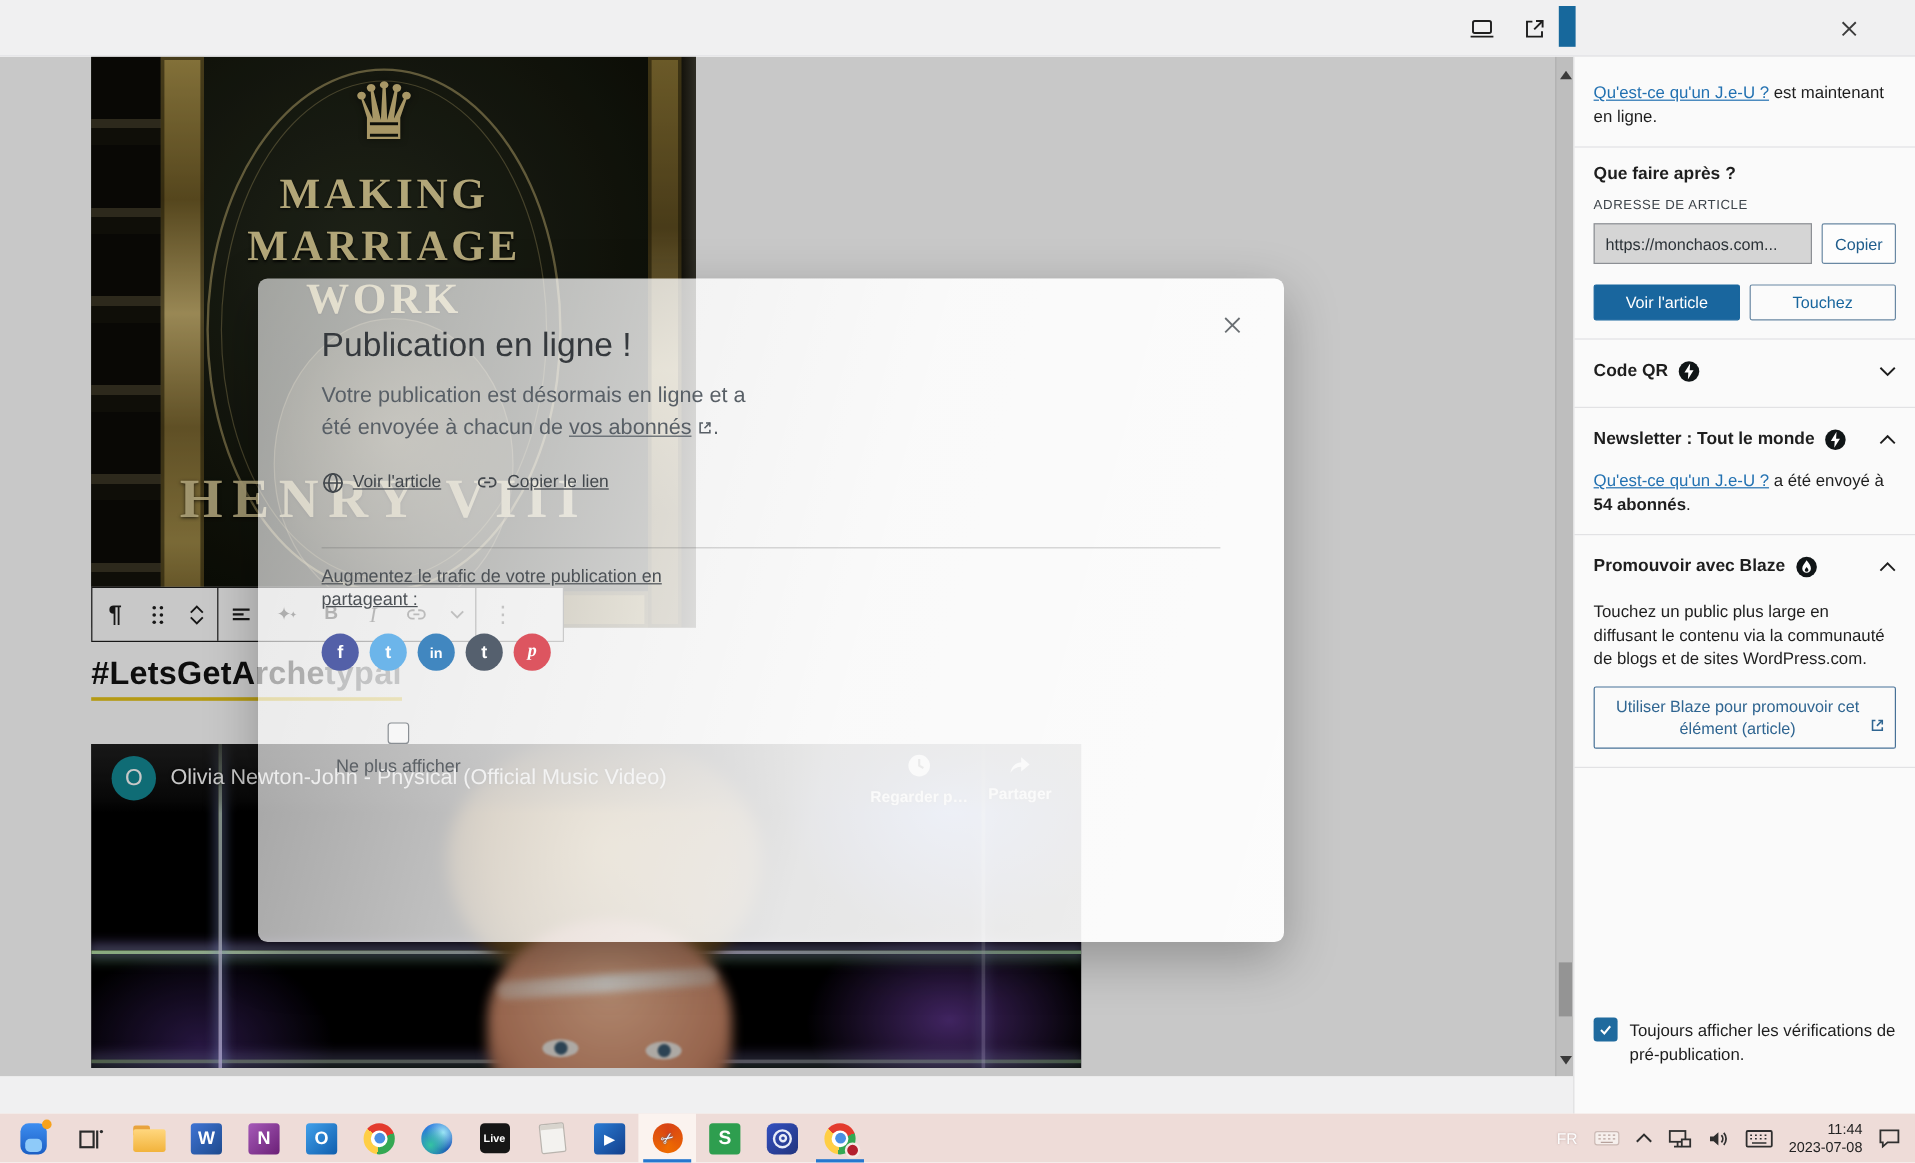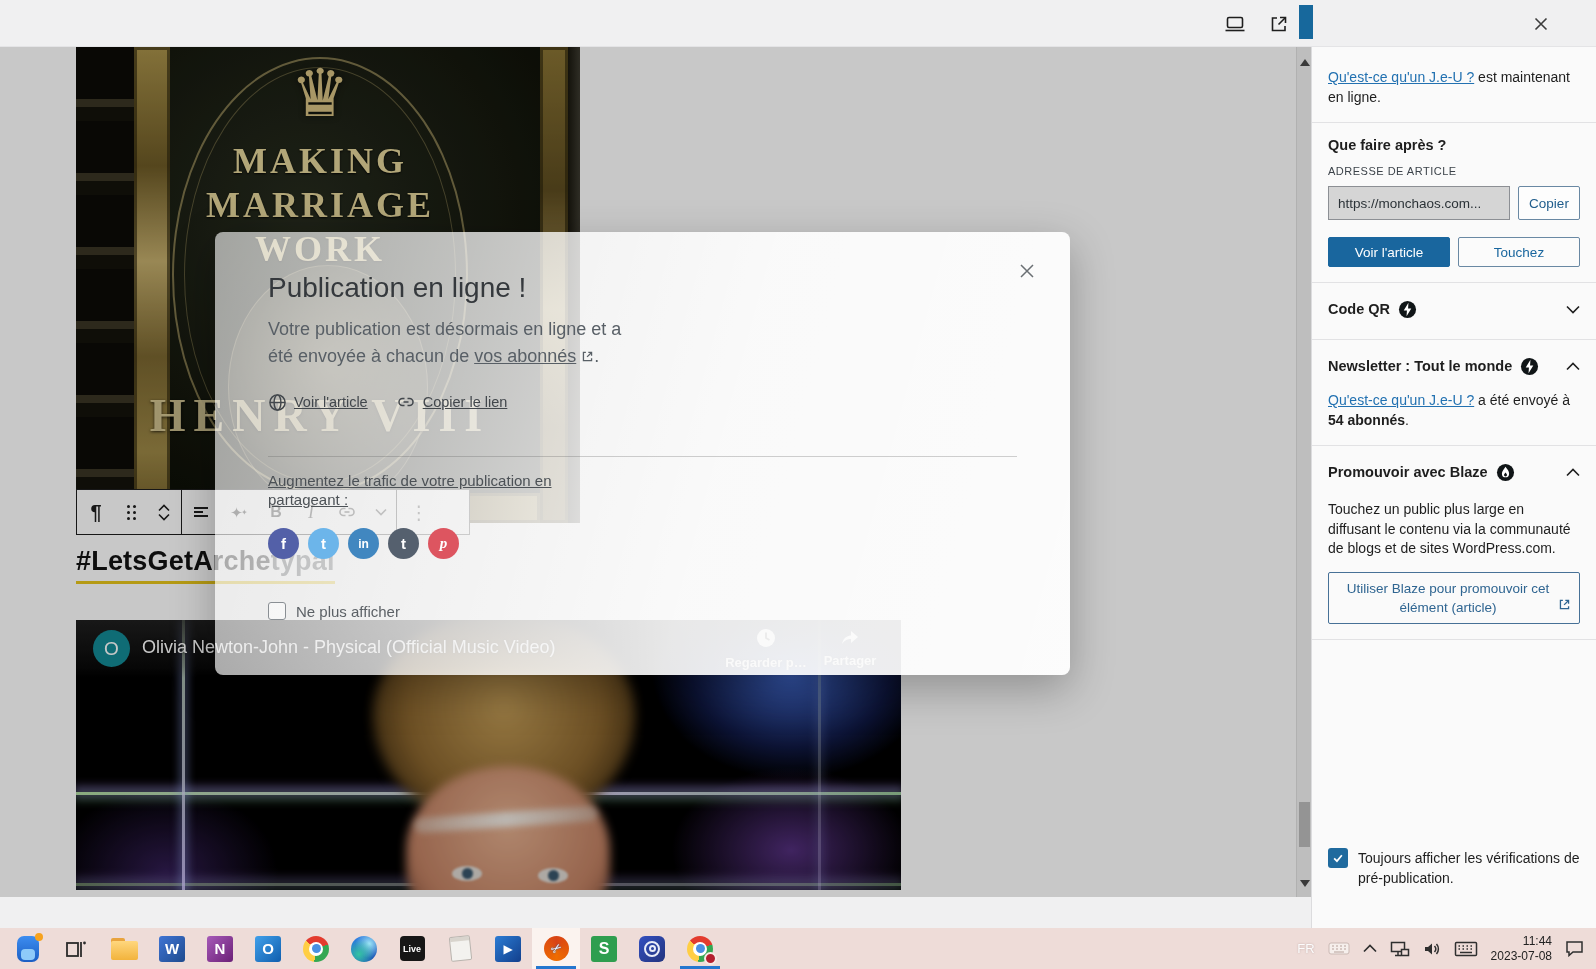--- a/index.html
+++ b/index.html
@@ -104,41 +104,41 @@
   .vc-share { right:8px; }
 
   
   .vscroll { position:absolute; right:0; top:0; width:15px; height:850px; background:#f2f2f2; z-index:2; border-left:1px solid #e2e2e2; }
   .vs-up, .vs-down { position:absolute; left:3px; width:0; height:0; border-left:5px solid transparent; border-right:5px solid transparent; cursor:pointer; }
   .vs-up { top:12px; border-bottom:7px solid #4a4a4a; }
   .vs-down { bottom:10px; border-top:7px solid #4a4a4a; }
   .vs-thumb { position:absolute; left:2px; top:755px; width:11px; height:45px; background:#bdbdbd; cursor:grab; }
 
   
-  .modal { position:absolute; left:215px; top:232px; width:855px; height:443px; border-radius:8px;
+  .modal { position:absolute; left:215px; top:232px; width:855px; height:553px; border-radius:8px;
     background:linear-gradient(105deg, rgba(255,255,255,0.60), rgba(255,255,255,0.90) 58%, rgba(255,255,255,0.94));
     box-shadow:0 14px 44px rgba(0,0,0,0.28); z-index:10; color:#4c5257; }
   .m-close { position:absolute; right:30px; top:26px; width:26px; height:26px; display:flex; align-items:center; justify-content:center; cursor:pointer; }
   .m-title { position:absolute; left:53px; top:40px; font-size:28px; font-weight:500; color:#35393d; }
   .m-body { position:absolute; left:53px; top:84px; width:372px; font-size:18px; line-height:27px; color:#585f66; }
   .m-body a { color:#585f66; text-decoration:underline; cursor:pointer; }
   .m-actions { position:absolute; left:53px; top:160px; display:flex; gap:28px; }
   .m-action { display:flex; align-items:center; gap:7px; font-size:14.5px; color:#42474c; cursor:pointer; }
   .m-action span { text-decoration:underline; }
   .m-hr { position:absolute; left:53px; right:53px; top:224px; height:1px; background:rgba(90,90,90,0.28); }
   .m-share { position:absolute; left:53px; top:239px; width:352px; font-size:15px; line-height:19px; color:#4c5156;text-decoration:underline; }
   .m-social { position:absolute; left:53px; top:296px; display:flex; gap:9px; }
   .soc { width:31px; height:31px; border-radius:50%; display:flex; align-items:center; justify-content:center;
     color:#fff; font-size:15px; font-weight:bold; cursor:pointer; }
   .soc-fb { background:#5360a8; }
   .soc-tw { background:#6cb5ea; }
   .soc-li { background:#4187c0; font-size:12px; }
   .soc-tu { background:#55606e; }
   .soc-pi { background:#dd5560; font-family:"Liberation Serif",serif; font-style:italic; }
-  .m-dontshow { position:absolute; left:53px; top:370px; display:flex; align-items:center; gap:10px; font-size:15px; color:#5c6166; }
+  .m-dontshow { position:absolute; left:65px; top:370px; display:flex; align-items:center; gap:10px; font-size:15px; color:#5c6166;flex-direction:column; }
   .m-check { width:18px; height:18px; border:1.5px solid #8a8f94; border-radius:3px; background:rgba(255,255,255,0.5); cursor:pointer; }
 
   
   .sidebar { position:absolute; left:1311px; top:0; width:285px; height:928px; background:#fafafa; border-left:1px solid #dcdcde; z-index:15; }
   .sb-head { height:47px; border-bottom:1px solid #e4e4e6; position:relative; background:#f0f0f1; }
   .sb-close { position:absolute; right:42px; top:11px; width:26px; height:26px; display:flex; align-items:center; justify-content:center; cursor:pointer; }
   .sb-body { padding:0 16px; font-size:14px; color:#1e1e1e; }
   .sb-p { margin-top:21px; line-height:19.5px; }
   .sb-p a { color:#2271b1; text-decoration:underline; cursor:pointer; }
   .sb-hr { height:1px; background:#e2e2e4; margin:15px -16px 0; }

